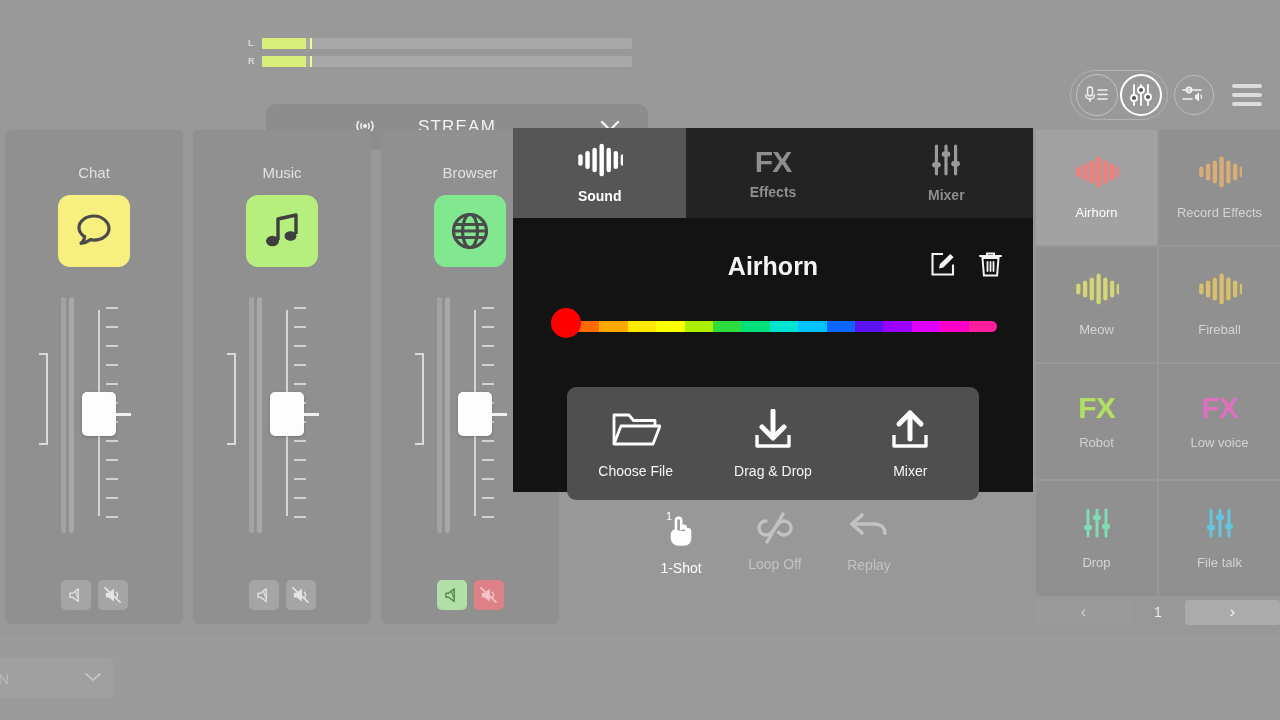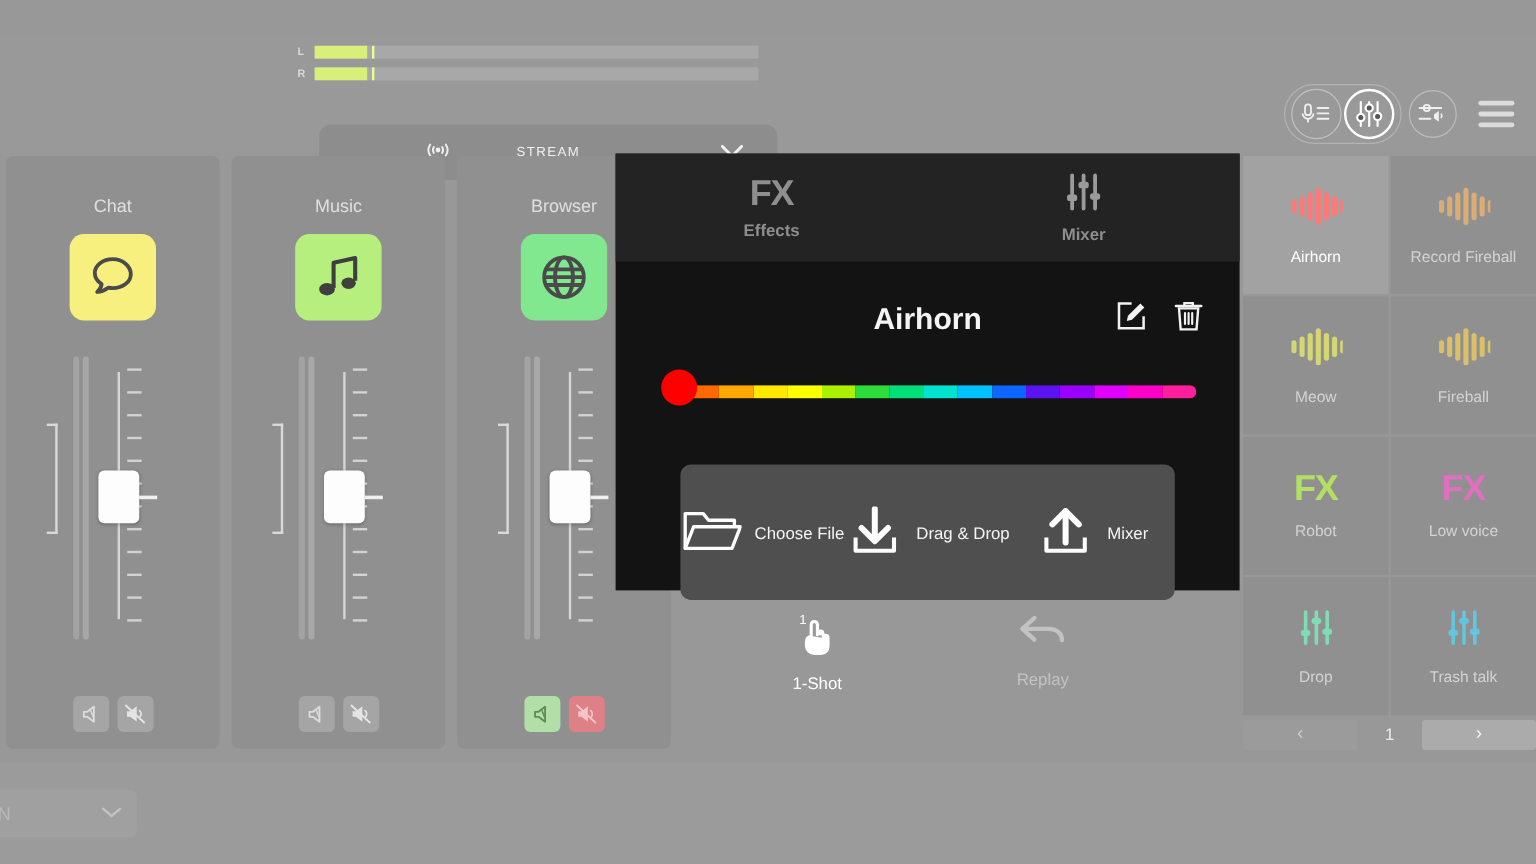--- a/index.html
+++ b/index.html
@@ -31,21 +31,21 @@
   .meter-track { position: relative; flex: 1; height: 11px; background: #a8a8a8; border-radius: 1px; overflow: hidden; }
   .meter-fill { position: absolute; left: 0; top: 0; bottom: 0; background: #d8f07a; }
   .meter-peak { position: absolute; top: 0; bottom: 0; width: 2px; background: #e6ff8c; }
 
   .streamtab {
     position: absolute; left: 266px; top: 76px; width: 382px; height: 46px;
     background: #8d8d8d; border-radius: 10px 10px 0 0;
     display: flex; align-items: center; justify-content: center; gap: 0;
   }
   .streamtab .wifi { color: #efefef; font-size: 15px; position: absolute; left: 88px; }
-  .streamtab .lbl { color: #f2f2f2; font-size: 11px; letter-spacing: 1.2px; font-weight: normal; }
+  .streamtab .lbl { color: #f2f2f2; font-size: 17px; letter-spacing: 1.2px; font-weight: normal; }
   .streamtab .chev { position: absolute; right: 28px; color: #f2f2f2; font-size: 13px; }
 
   .hdr-icons { position: absolute; right: 66px; top: 42px; display: flex; align-items: center; gap: 0px; }
   .pill {
     display: flex; align-items: center; gap: 2px;
     border: 1px solid #b2b2b2; border-radius: 30px; padding: 3px 5px;
   }
   .circbtn {
     width: 42px; height: 42px; border-radius: 50%; border: 1px solid #c2c2c2;
     display: flex; align-items: center; justify-content: center;
@@ -117,21 +117,21 @@
   .color-thumb {
     position: absolute; left: 6px; top: 0px; width: 30px; height: 30px; border-radius: 50%;
     background: #ff0000;
   }
 
   .filebox {
     position: absolute; left: 54px; bottom: 20px; width: 412px; height: 113px;
     background: #4f4f4f; border-radius: 9px; display: flex; align-items: center;
   }
   .filebtn {
-    flex: 1; display: flex; flex-direction: row; align-items: center; justify-content: center;
+    flex: 1; display: flex; flex-direction: column; align-items: center; 
     gap: 11px; color: #f5f5f5; font-size: 14px;
   }
 
   
   .modes {
     position: absolute; left: 640px; top: 500px; width: 270px; height: 84px;
     display: flex; align-items: center; justify-content: space-between;
   }
   .mode { display: flex; flex-direction: column; align-items: center; gap: 8px; width: 82px; }
   .mode .ml { font-size: 14px; }
@@ -388,20 +388,32 @@
    <path d="M2 1.5 18 16.5" stroke="#f3c3c5" stroke-width="1.7" stroke-linecap="round"></path>
    <path d="M14 6a4 4 0 0 1 0 6" fill="none" stroke="#f3c3c5" stroke-width="1.5" stroke-linecap="round"></path>
             </svg>
       </div>
     </div>
       </div>
     </div>
 
   <div class="editor">
     <div class="etabs" id="etabs">
+        <div class="etab active">
+          <span><svg width="46" height="36" viewBox="0 0 46 36">
+              <rect x="1.2384615384615383" y="12.272727272727273" width="4.423076923076923" height="11.454545454545455" rx="2.193846153846154" fill="#ffffff"></rect>
+              <rect x="8.315384615384614" y="9" width="4.423076923076923" height="18" rx="2.193846153846154" fill="#ffffff"></rect>
+              <rect x="15.392307692307691" y="5.727272727272728" width="4.423076923076923" height="24.545454545454543" rx="2.193846153846154" fill="#ffffff"></rect>
+              <rect x="22.46923076923077" y="1.6363636363636367" width="4.423076923076923" height="32.72727272727273" rx="2.193846153846154" fill="#ffffff"></rect>
+              <rect x="29.546153846153846" y="5.727272727272728" width="4.423076923076923" height="24.545454545454543" rx="2.193846153846154" fill="#ffffff"></rect>
+              <rect x="36.62307692307692" y="9" width="4.423076923076923" height="18" rx="2.193846153846154" fill="#ffffff"></rect>
+              <rect x="43.699999999999996" y="12.272727272727273" width="4.423076923076923" height="11.454545454545455" rx="2.193846153846154" fill="#ffffff"></rect>
+            </svg></span>
+                  <span class="tl">Sound</span>
+        </div>
         <div class="etab">
           <span><span class="fx-glyph" style="color:#8e8e8e">FX</span></span>
                   <span class="tl">Effects</span>
         </div>
         <div class="etab">
           <span><svg width="34" height="34" viewBox="0 0 32 32">
     <g stroke="#9a9a9a" stroke-width="3" stroke-linecap="round">
       <path d="M7 3v26M16 3v26M25 3v26"></path>
               </g>
     <rect x="3" y="18" width="8" height="5" rx="2" fill="#9a9a9a"></rect>
@@ -485,20 +497,27 @@
   <div class="modes" id="modes">
       <div class="mode on">
         <span><svg width="40" height="40" viewBox="0 0 40 40">
       <text x="5" y="12" font-family="Liberation Sans" font-size="11" fill="#ffffff">1</text>
       <path d="M15 30V12.5a2.6 2.6 0 0 1 5.2 0V21" fill="none" stroke="#ffffff" stroke-width="2.6" stroke-linecap="round"></path>
       <path d="M15 22c-3 0-4.5 2-4.5 5.5V30c0 4 3 7 7.5 7h5c4 0 6.5-2.6 6.5-6.5v-7c0-1.5-1.1-2.6-2.5-2.6s-2.5 1.1-2.5 2.6M20.2 21v-1.2c0-1.4 1.1-2.5 2.5-2.5s2.5 1.1 2.5 2.5V22" fill="#ffffff" stroke="#ffffff" stroke-width="1.6" stroke-linejoin="round"></path>
           </svg></span>
                   <span class="ml">1-Shot</span>
       </div>
       <div class="mode off">
+        <span><svg width="44" height="32" viewBox="0 0 44 32">
+      <path d="M13 9a7 7 0 1 0 0 14 7 7 0 0 0 5.6-2.8l6.8-8.4A7 7 0 1 1 31 23a7 7 0 0 1-5.6-2.8" fill="none" stroke="#c2c2c2" stroke-width="3.3" stroke-linecap="round"></path>
+      <path d="M30 2 14 30" stroke="#c2c2c2" stroke-width="3.3" stroke-linecap="round"></path>
+          </svg></span>
+                  <span class="ml">Loop Off</span>
+      </div>
+      <div class="mode off">
         <span><svg width="42" height="34" viewBox="0 0 42 34">
       <path d="M4 13h22c7 0 11 4 11 9.5" fill="none" stroke="#c2c2c2" stroke-width="3.6" stroke-linecap="round"></path>
       <path d="M14 4 4 13l10 9" fill="none" stroke="#c2c2c2" stroke-width="3.6" stroke-linecap="round" stroke-linejoin="round"></path>
           </svg></span>
                   <span class="ml">Replay</span>
       </div>
     </div>
 
   <div class="grid-panel">
     <div class="grid" id="grid">
@@ -517,21 +536,21 @@
         <div class="tile">
           <span><svg width="44" height="34" viewBox="0 0 44 34">
               <rect x="1.1846153846153846" y="11.59090909090909" width="4.230769230769231" height="10.818181818181818" rx="2.0984615384615384" fill="#dbad76"></rect>
               <rect x="7.953846153846154" y="8.5" width="4.230769230769231" height="17" rx="2.0984615384615384" fill="#dbad76"></rect>
               <rect x="14.723076923076922" y="5.40909090909091" width="4.230769230769231" height="23.18181818181818" rx="2.0984615384615384" fill="#dbad76"></rect>
               <rect x="21.49230769230769" y="1.5454545454545467" width="4.230769230769231" height="30.909090909090907" rx="2.0984615384615384" fill="#dbad76"></rect>
               <rect x="28.26153846153846" y="5.40909090909091" width="4.230769230769231" height="23.18181818181818" rx="2.0984615384615384" fill="#dbad76"></rect>
               <rect x="35.03076923076923" y="8.5" width="4.230769230769231" height="17" rx="2.0984615384615384" fill="#dbad76"></rect>
               <rect x="41.8" y="11.59090909090909" width="4.230769230769231" height="10.818181818181818" rx="2.0984615384615384" fill="#dbad76"></rect>
             </svg></span>
-                  <span class="tile-label">Record Fireball</span>
+                  <span class="tile-label">Record Effects</span>
         </div>
         <div class="tile">
           <span><svg width="44" height="34" viewBox="0 0 44 34">
               <rect x="1.1846153846153846" y="11.59090909090909" width="4.230769230769231" height="10.818181818181818" rx="2.0984615384615384" fill="#d4d773"></rect>
               <rect x="7.953846153846154" y="8.5" width="4.230769230769231" height="17" rx="2.0984615384615384" fill="#d4d773"></rect>
               <rect x="14.723076923076922" y="5.40909090909091" width="4.230769230769231" height="23.18181818181818" rx="2.0984615384615384" fill="#d4d773"></rect>
               <rect x="21.49230769230769" y="1.5454545454545467" width="4.230769230769231" height="30.909090909090907" rx="2.0984615384615384" fill="#d4d773"></rect>
               <rect x="28.26153846153846" y="5.40909090909091" width="4.230769230769231" height="23.18181818181818" rx="2.0984615384615384" fill="#d4d773"></rect>
               <rect x="35.03076923076923" y="8.5" width="4.230769230769231" height="17" rx="2.0984615384615384" fill="#d4d773"></rect>
               <rect x="41.8" y="11.59090909090909" width="4.230769230769231" height="10.818181818181818" rx="2.0984615384615384" fill="#d4d773"></rect>
@@ -571,21 +590,21 @@
         </div>
         <div class="tile">
           <span><svg width="32" height="32" viewBox="0 0 32 32">
     <g stroke="#62c6e0" stroke-width="3" stroke-linecap="round">
       <path d="M7 3v26M16 3v26M25 3v26"></path>
               </g>
     <rect x="3" y="18" width="8" height="5" rx="2" fill="#62c6e0"></rect>
     <rect x="12" y="8" width="8" height="5" rx="2" fill="#62c6e0"></rect>
     <rect x="21" y="17" width="8" height="5" rx="2" fill="#62c6e0"></rect>
             </svg></span>
-                  <span class="tile-label">Trash talk</span>
+                  <span class="tile-label">File talk</span>
         </div>
       </div>
     <div class="pager">
       <div class="pgbtn prev">‹</div>
       <div class="pgnum">1</div>
       <div class="pgbtn next">›</div>
     </div>
   </div>
 
   <div class="bottom">

